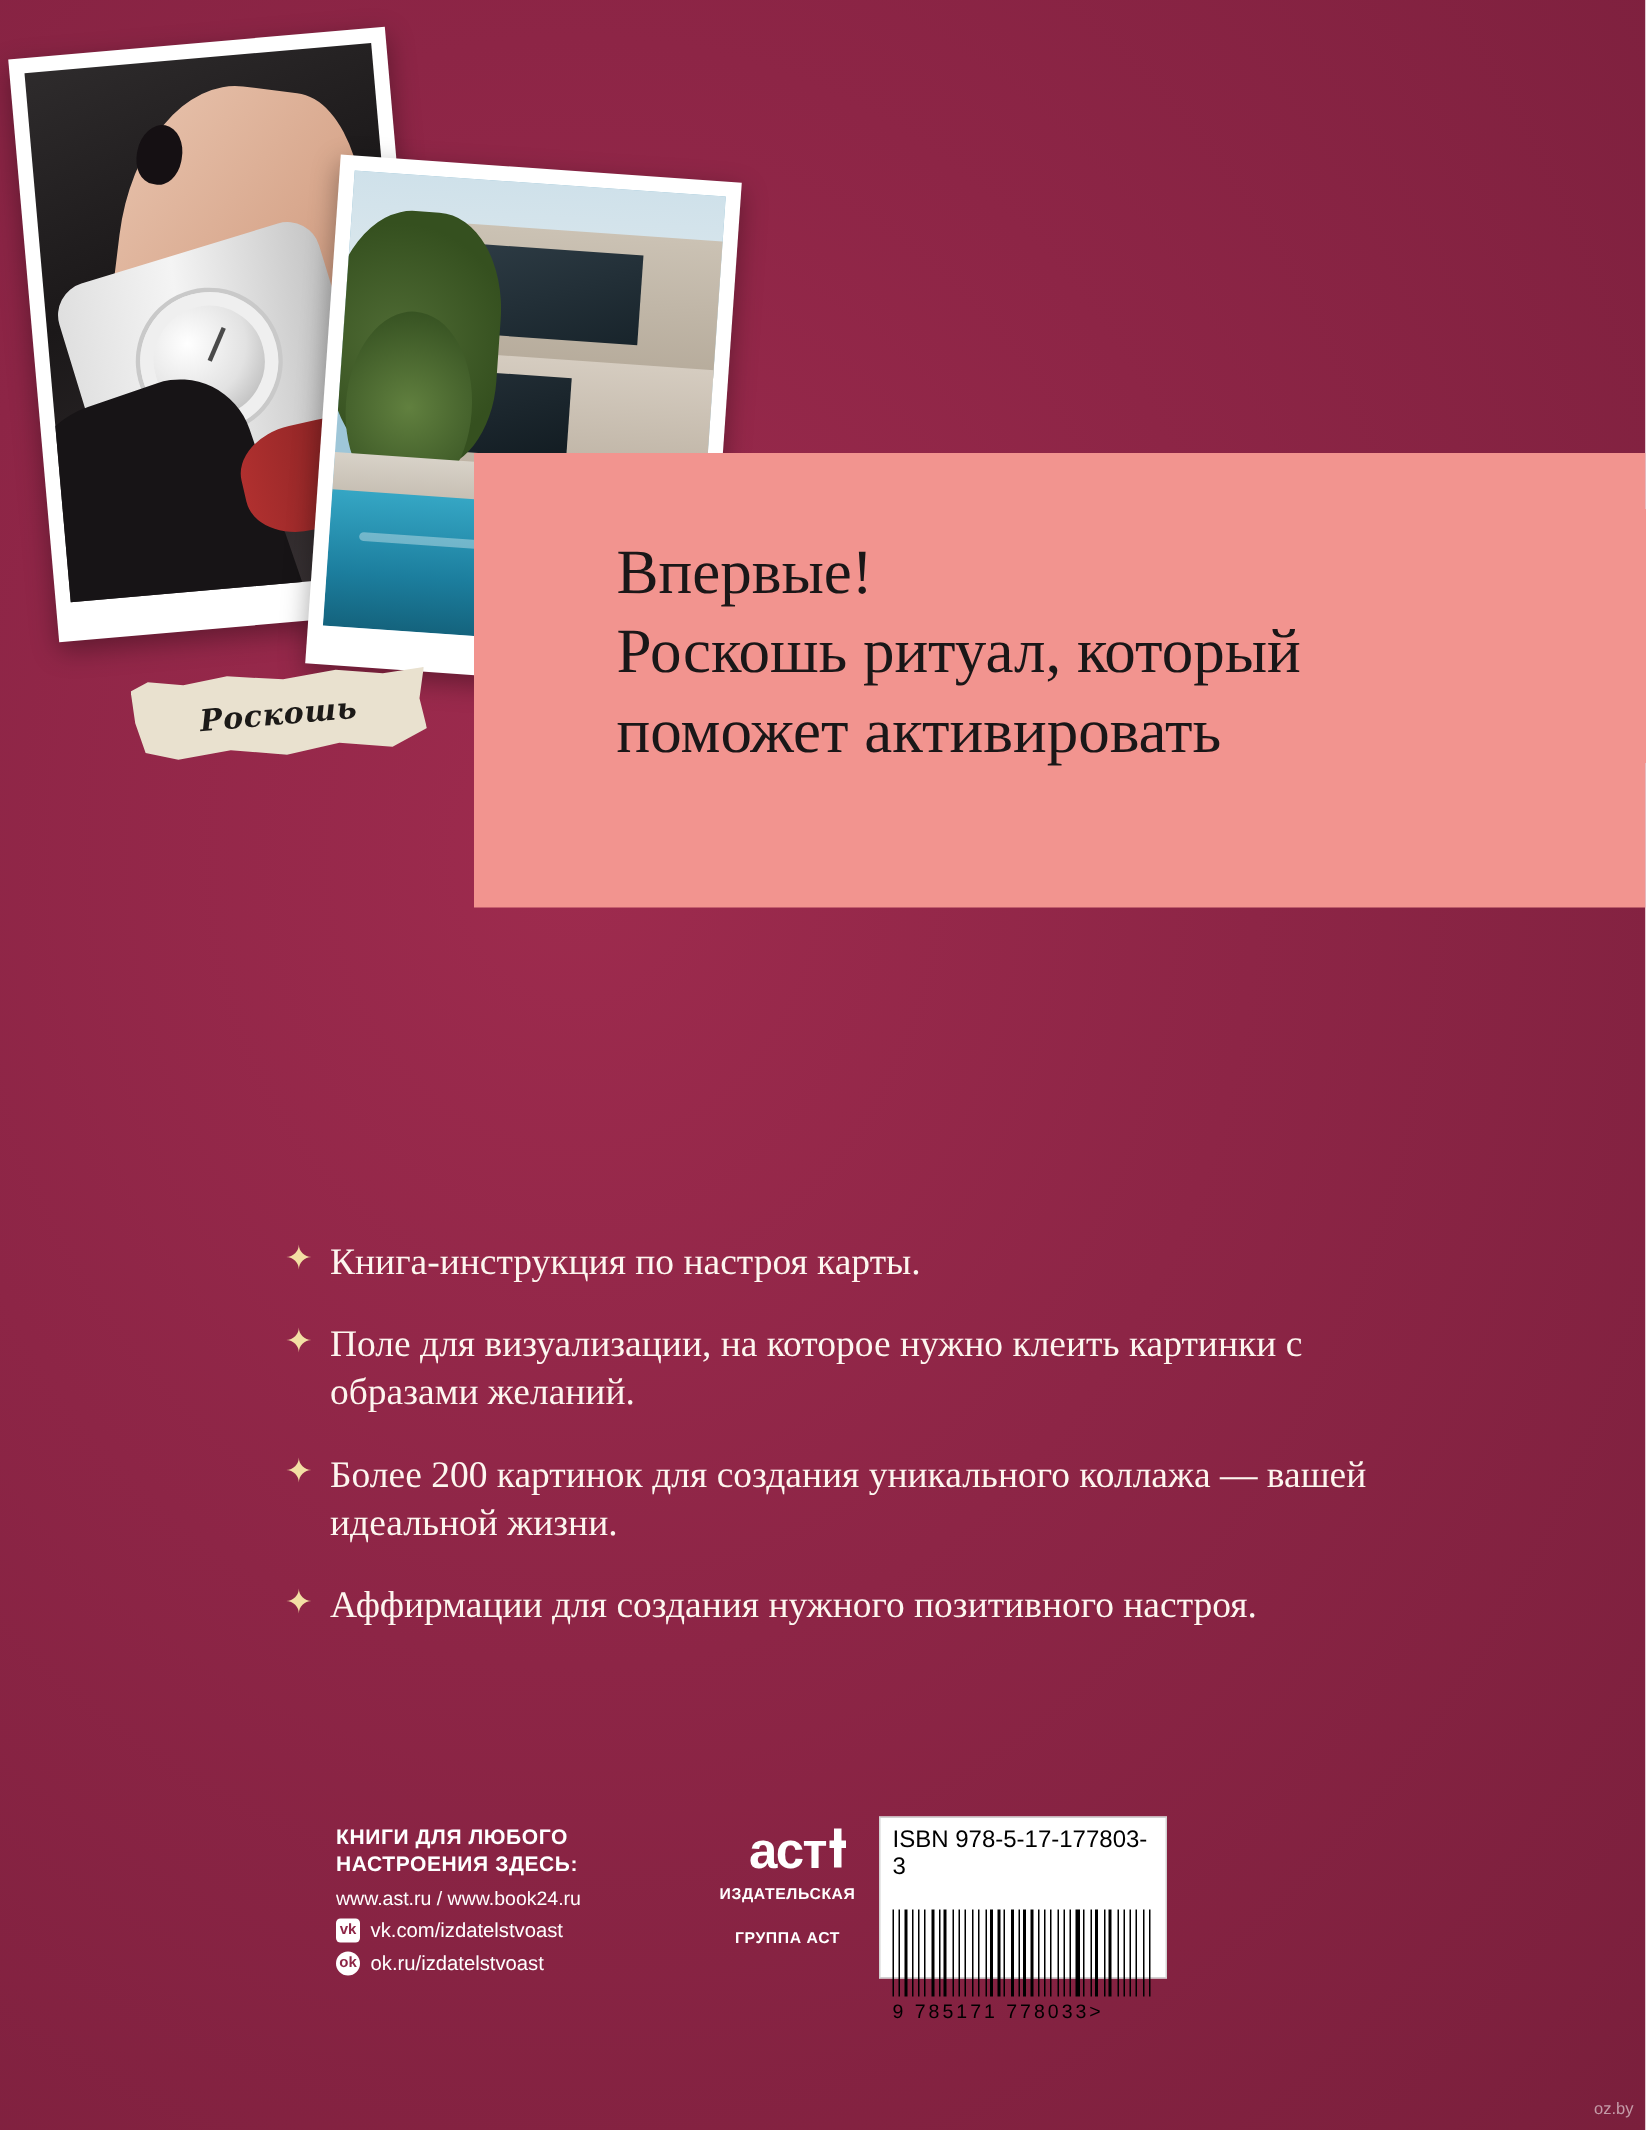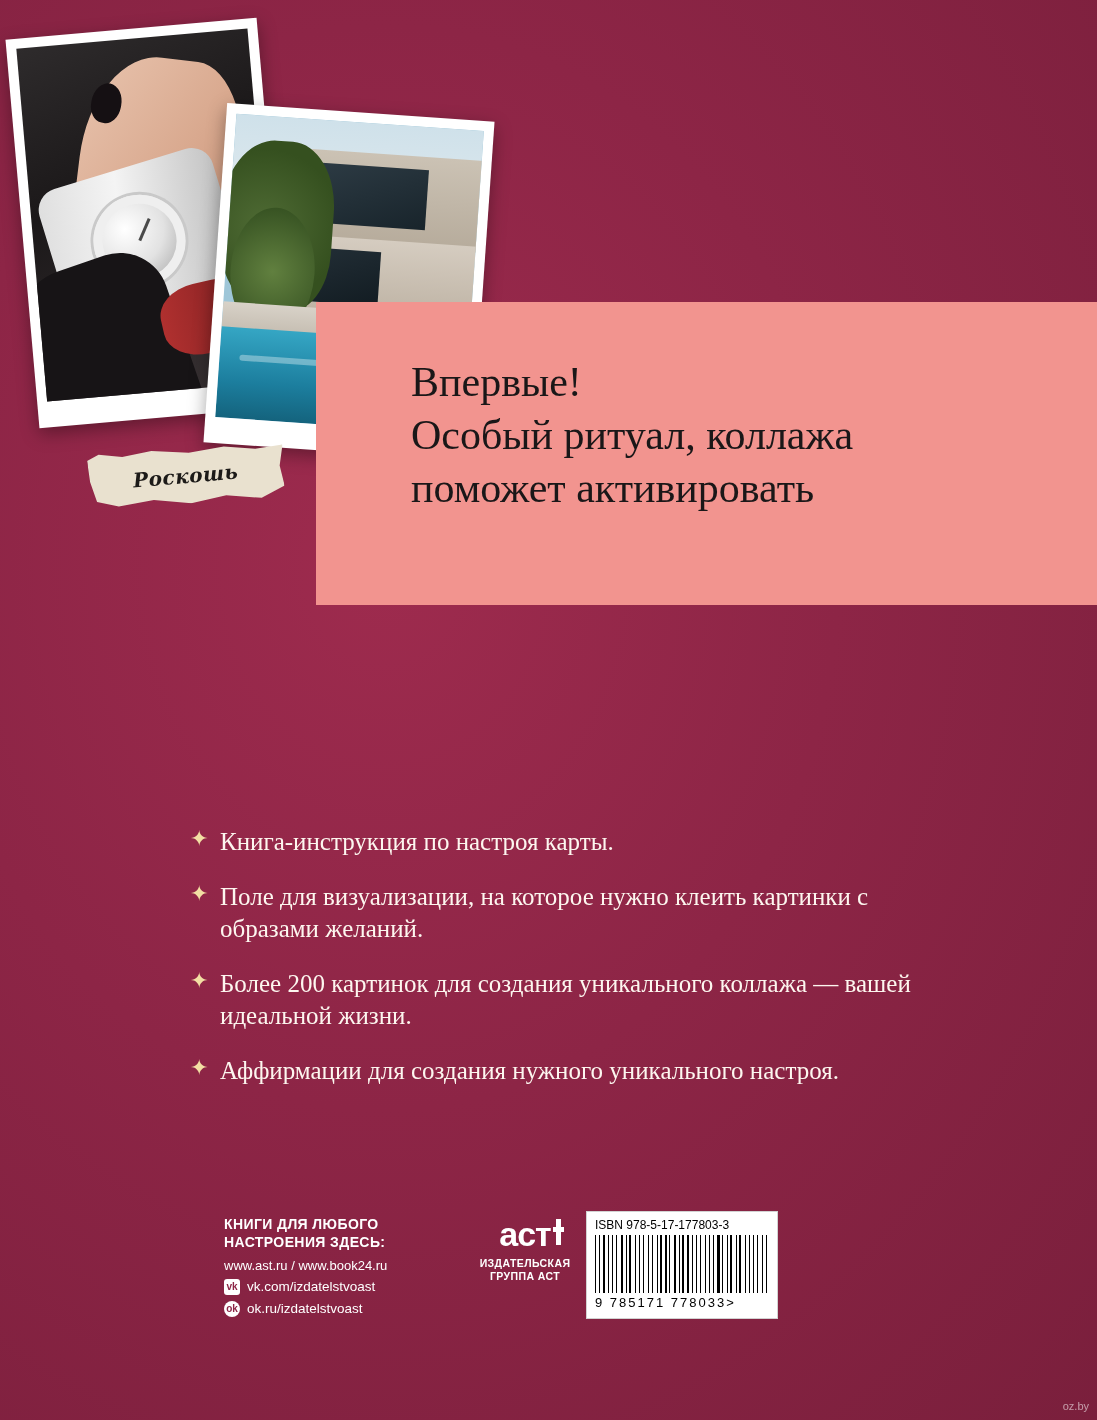--- a/index.html
+++ b/index.html
@@ -321,23 +321,23 @@
     top: -4px;
     width: 192px;
     height: 108px;
     background: #ffffff;
     border: 1px solid #d2d2d2;
     box-sizing: border-box;
     padding: 6px 8px 4px 8px;
   }
   #barcode-box .isbn-text {
     font-family: "Liberation Sans", sans-serif;
-    font-size: 12px;
+    font-size: 16px;
     color: #000;
-    margin-bottom: 3px;
+    margin-bottom: 19px;
   }
   #bars {
     height: 58px;
     display: flex;
     align-items: stretch;
     gap: 1px;
   }
   #bars i { display:block; background:#000; }
   #barcode-box .isbn-digits {
     font-family: "Liberation Sans", sans-serif;
@@ -386,21 +386,21 @@
       <div class="pool"></div>
     </div>
   </div>
 
   <div id="label-luxury">
     <span>Роскошь</span>
   </div>
 
   <div id="callout">
     <div class="line">Впервые!</div>
-    <div class="line">Особый ритуал, коллажа</div>
+    <div class="line">Роскошь ритуал, который</div>
     <div class="line">поможет активировать</div>
   </div>
 
   <div id="heading">
   </div>
 
   <div id="bullets">
     <div class="bullet">
       <span class="star">✦</span>
       <span class="btext">Книга-инструкция по настроя карты.</span>
@@ -408,21 +408,21 @@
     <div class="bullet">
       <span class="star">✦</span>
       <span class="btext">Поле для визуализации, на которое нужно клеить картинки с образами желаний.</span>
     </div>
     <div class="bullet">
       <span class="star">✦</span>
       <span class="btext">Более 200 картинок для создания уникального коллажа — вашей идеальной жизни.</span>
     </div>
     <div class="bullet">
       <span class="star">✦</span>
-      <span class="btext">Аффирмации для создания нужного уникального настроя.</span>
+      <span class="btext">Аффирмации для создания нужного позитивного настроя.</span>
     </div>
   </div>
 
   <div id="footer">
 
     <div id="footer-left">
       <div class="ftitle">КНИГИ ДЛЯ ЛЮБОГО</div>
       <div class="ftitle">НАСТРОЕНИЯ ЗДЕСЬ:</div>
       <div class="fsite">www.ast.ru / www.book24.ru</div>
       <div class="social-row">
@@ -434,21 +434,21 @@
         <span>ok.ru/izdatelstvoast</span>
       </div>
     </div>
 
     <div id="ast-logo">
       <div class="mark">
         <span>аст</span>
         <span class="cross"></span>
       </div>
       <div class="sub">ИЗДАТЕЛЬСКАЯ</div>
-      <div class="sub" style="margin-top:0">ГРУППА АСТ</div>
+      <div class="sub" style="margin-top:16px">ГРУППА АСТ</div>
     </div>
 
     <div id="barcode-box">
       <div class="isbn-text">ISBN 978-5-17-177803-3</div>
       <div id="bars">
           <i style="width: 1px; background: rgb(0, 0, 0);"></i>
           <i style="width: 1px; background: transparent;"></i>
           <i style="width: 2px; background: rgb(0, 0, 0);"></i>
           <i style="width: 1px; background: transparent;"></i>
           <i style="width: 3px; background: rgb(0, 0, 0);"></i>

